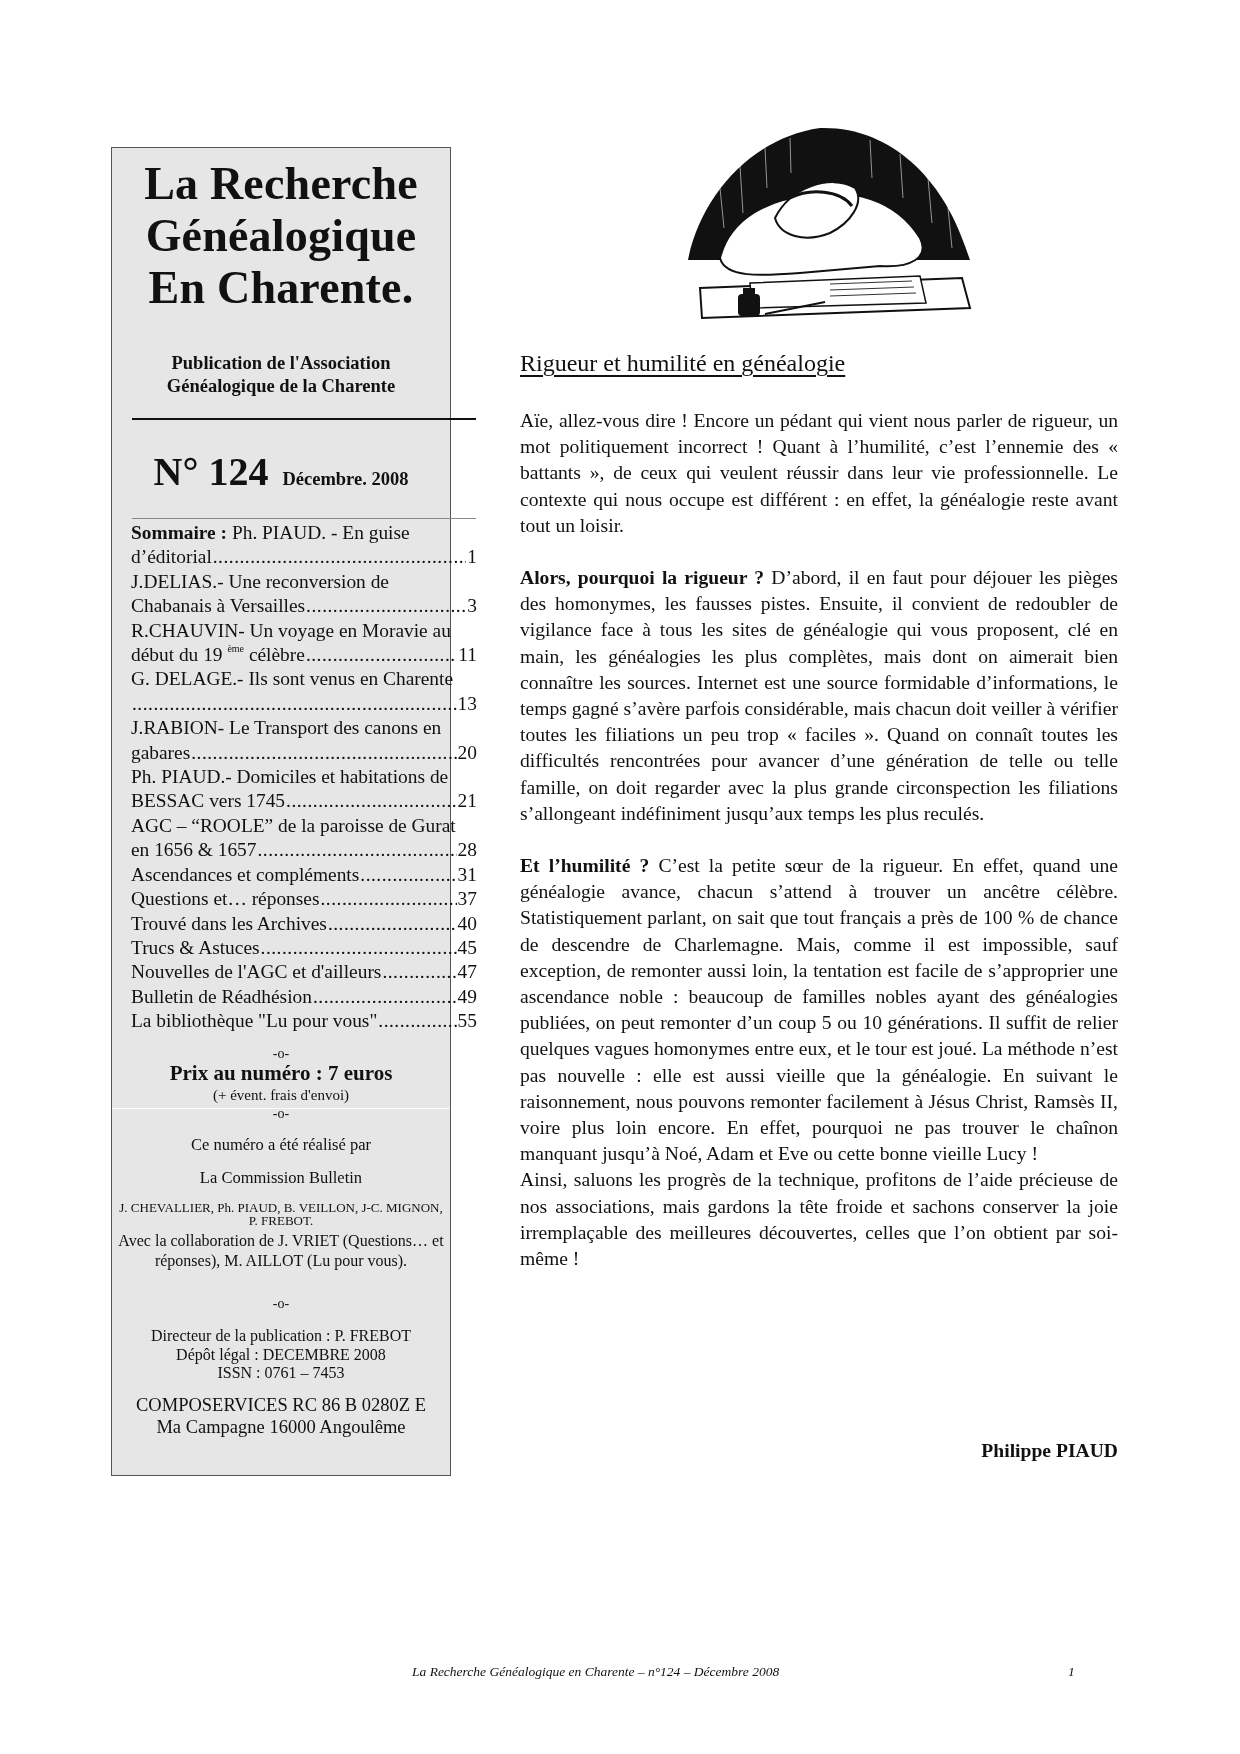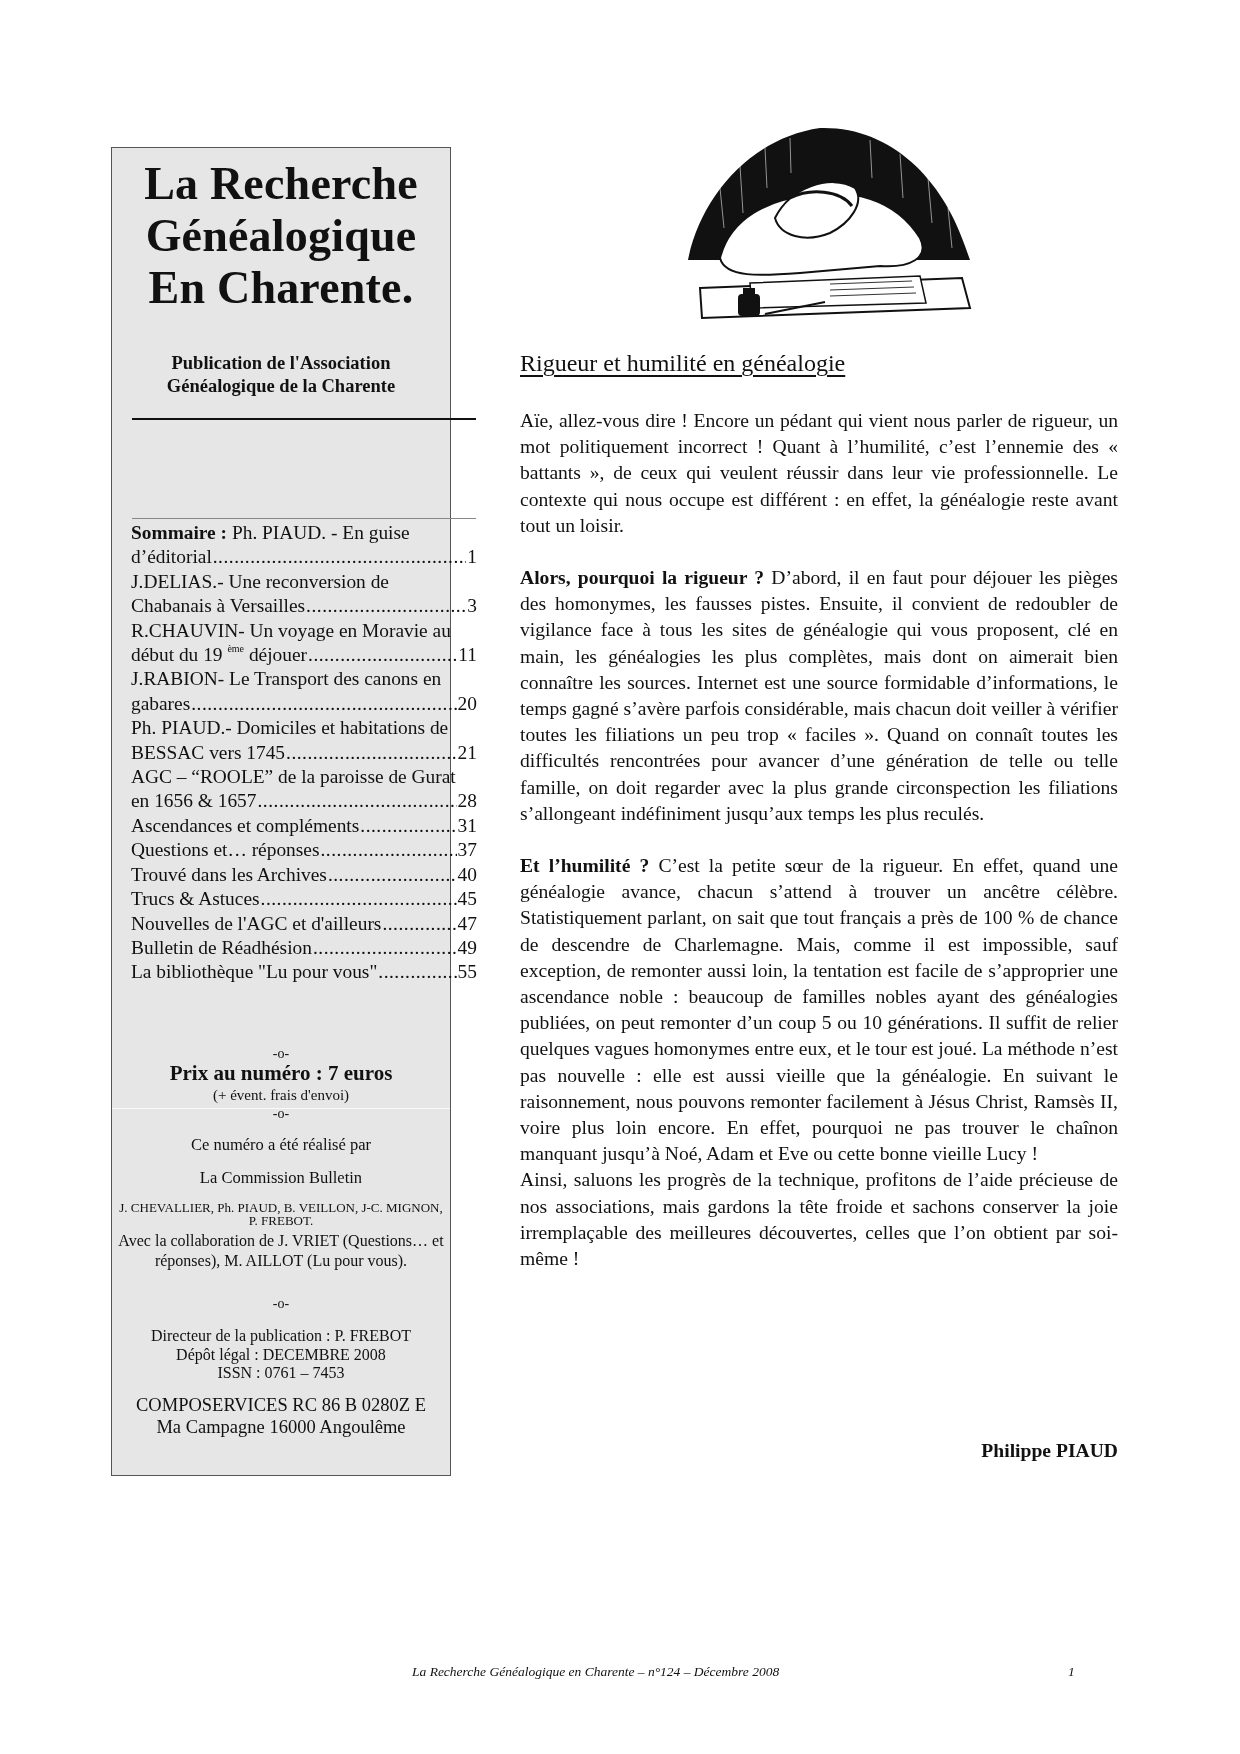--- a/index.html
+++ b/index.html
@@ -64,20 +64,23 @@
   <div class="mast-title">
     <div>La Recherche</div>
     <div>Généalogique</div>
     <div>En Charente.</div>
   </div>
   <div class="mast-sub">
     <div>Publication de l'Association</div>
     <div>Généalogique de la Charente</div>
   </div>
   <div class="mast-rule"></div>
+  <div class="issue">
+    <span class="issue-num">N° 124</span><span class="issue-date">Décembre. 2008</span>
+  </div>
   <div class="issue-rule"></div>
 
   <div class="toc">
 
     <div class="toc-entry">
       <div><span class="kw">Sommaire :</span> <span>Ph. PIAUD. - En guise</span></div>
       <div class="toc-line">
           <span class="lbl">d’éditorial </span>
           <span class="dots"></span>
           <span class="pg">1</span>
@@ -89,26 +92,34 @@
       <div class="toc-line">
           <span class="lbl">Chabanais à Versailles</span>
           <span class="dots"></span>
           <span class="pg">3</span>
         </div>
     </div>
 
     <div class="toc-entry">
       <div>R.CHAUVIN- Un voyage en Moravie au</div>
       <div class="toc-line">
-          <span class="lbl"><span>début du 19 </span><sup>ème</sup><span> déjouer</span></span>
+          <span class="lbl"><span>début du 19 </span><sup>ème</sup><span> célèbre</span></span>
           <span class="dots"></span>
           <span class="pg">11</span>
         </div>
     </div>
 
+    <div class="toc-entry">
+      <div>G. DELAGE.- Ils sont venus en Charente</div>
+      <div class="toc-line">
+          <span class="lbl"></span>
+          <span class="dots"></span>
+          <span class="pg">13</span>
+        </div>
+    </div>
 
     <div class="toc-entry">
       <div>J.RABION- Le Transport des canons en</div>
       <div class="toc-line">
           <span class="lbl">gabares</span>
           <span class="dots"></span>
           <span class="pg">20</span>
         </div>
     </div>
 

